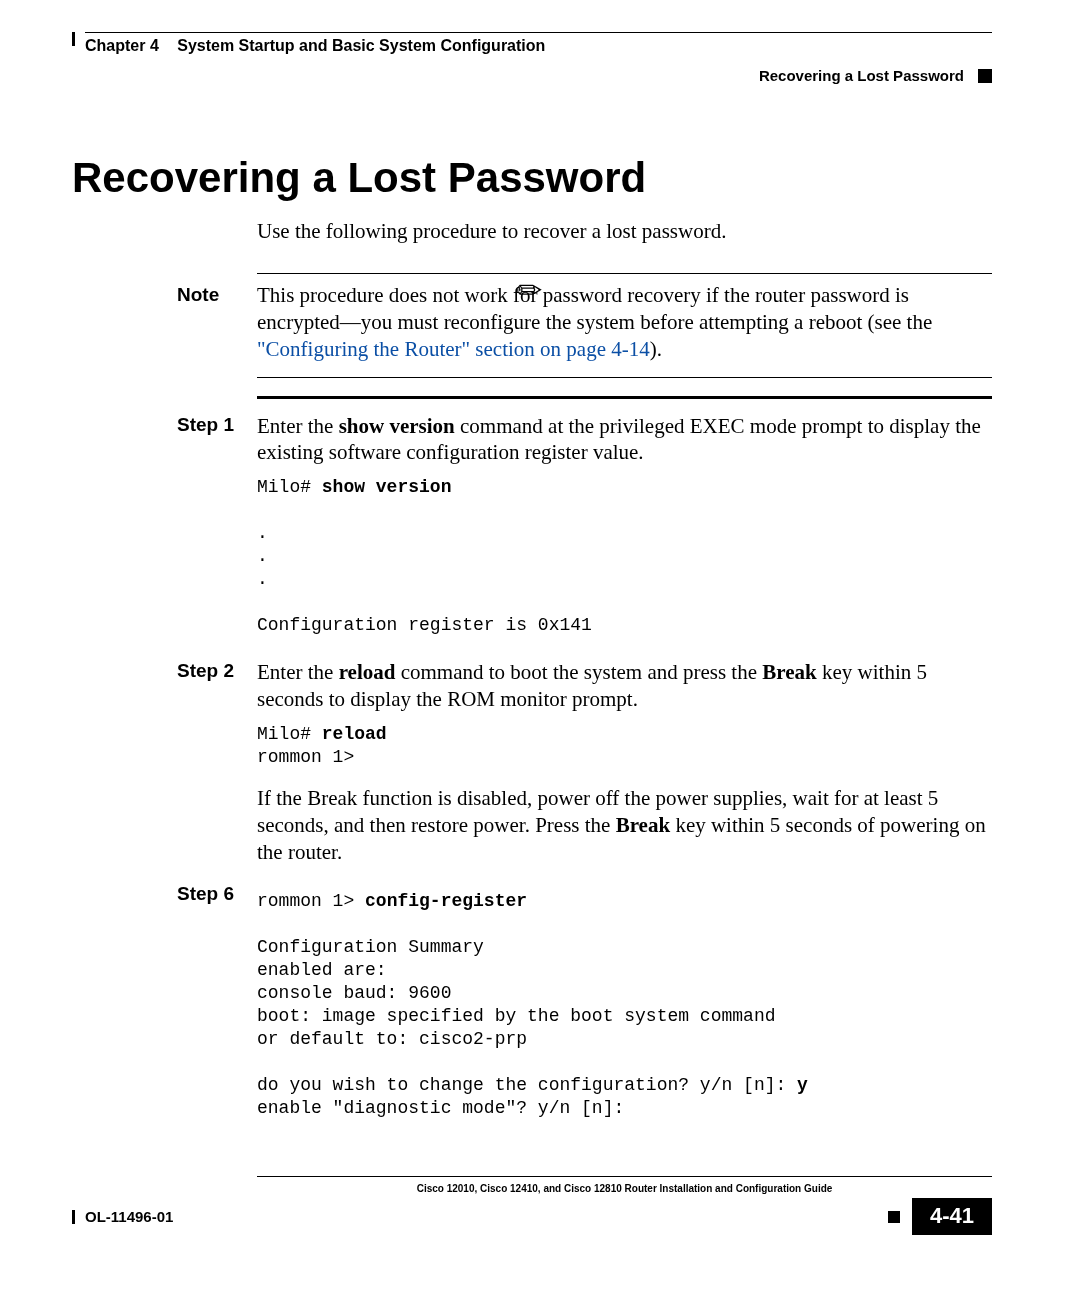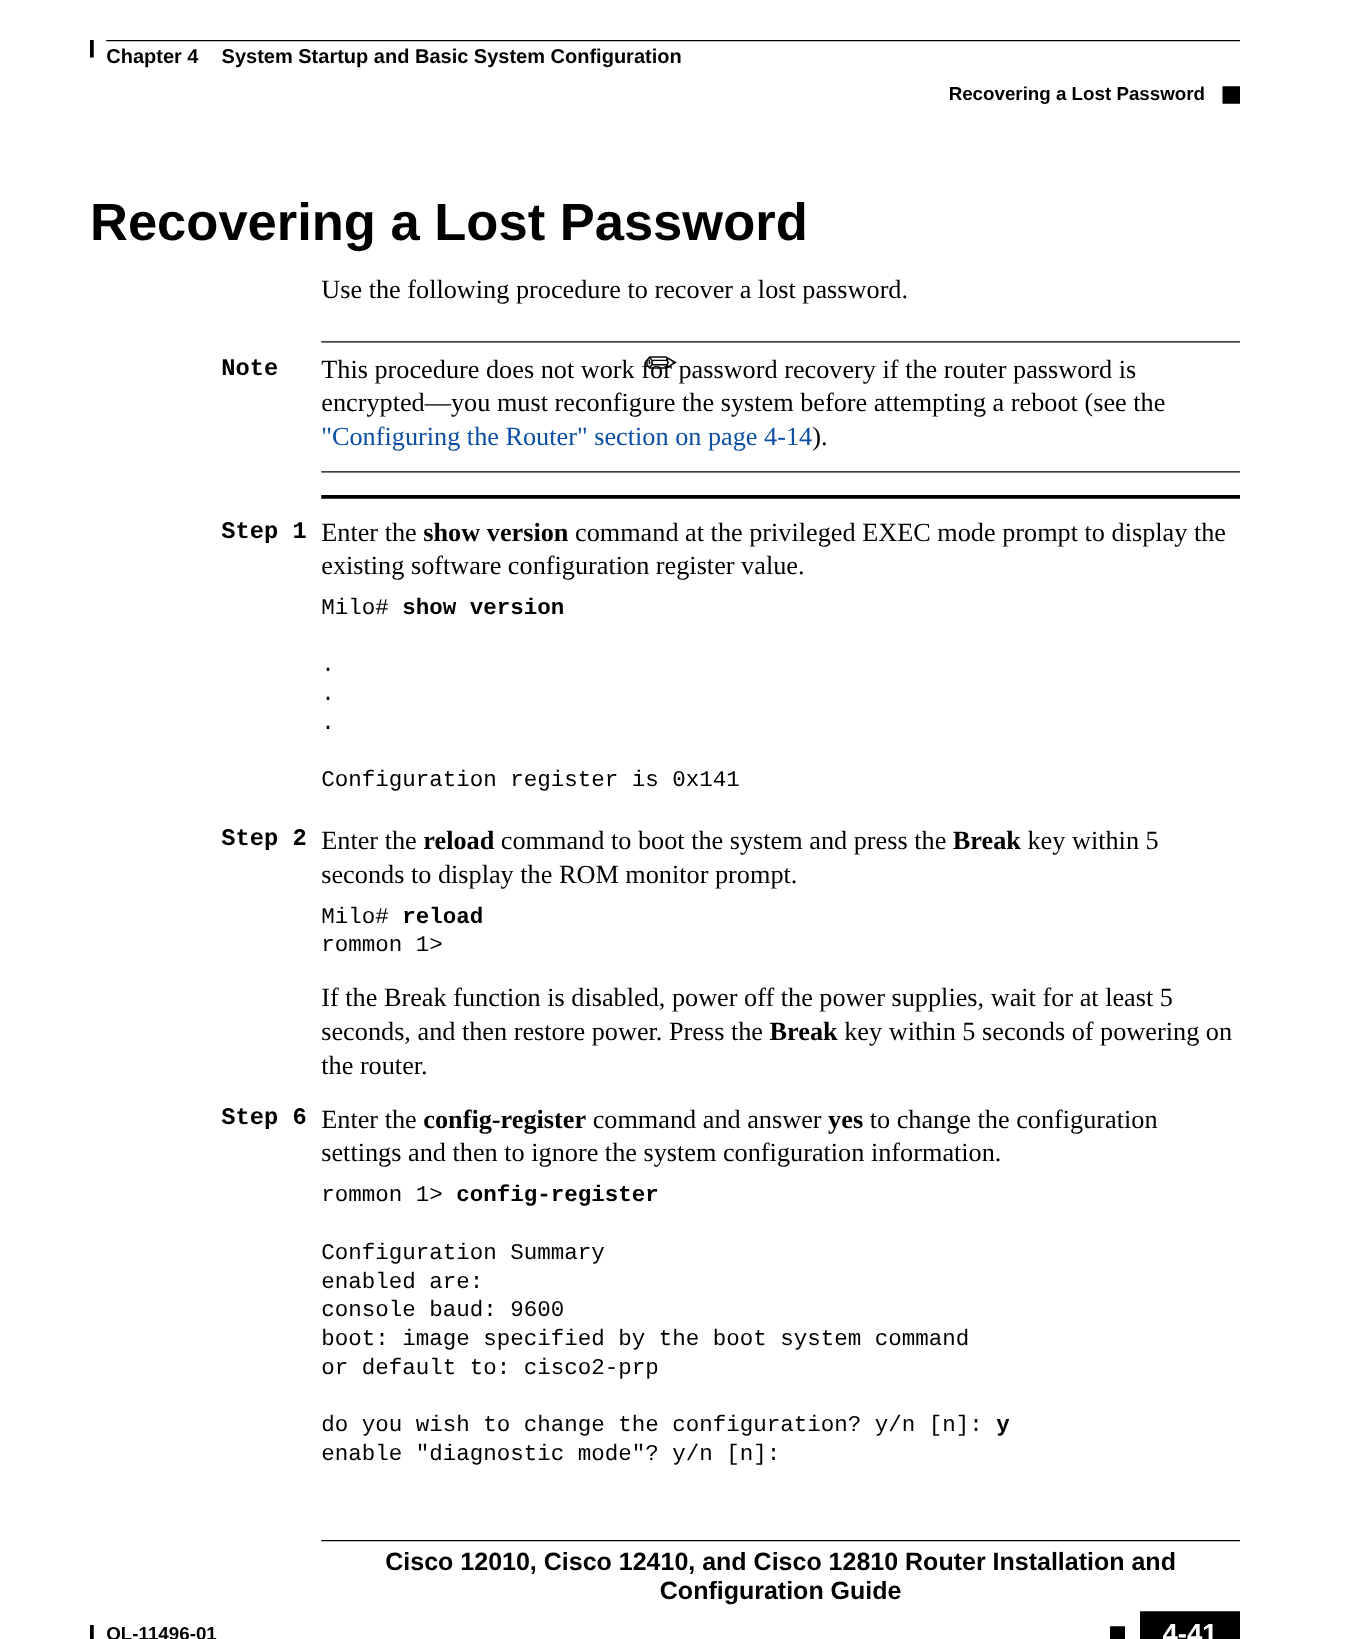--- a/index.html
+++ b/index.html
@@ -77,21 +77,21 @@
     border: none;
     border-top: 1.5px solid #000;
     margin: 0 0 8px 0;
   }
   .row {
     display: flex;
   }
   .step-label, .note-label {
     width: 80px;
     flex: 0 0 80px;
-    font-family: Liberation Mono, monospace;
+    font-family: Liberation Sans, sans-serif;
     font-weight: bold;
     font-size: 19px;
     padding-top: 2px;
     text-align: left;
     margin-left: -80px;
   }
   .step-label { padding-top: 1px; }
   .step-body {
     flex: 1;
     font-size: 21px;
@@ -115,21 +115,21 @@
     margin: 18px 0 14px 0;
   }
   .footer {
     margin-top: 40px;
   }
   .footer-line1 {
     border-top: 1.5px solid #000;
     padding-top: 6px;
     font-family: Arial, Helvetica, sans-serif;
     font-weight: bold;
-    font-size: 20px;
+    font-size: 10px;
     text-align: center;
     margin-left: 185px;
   }
   .footer-row {
     display: flex;
     align-items: center;
     justify-content: space-between;
     margin-top: 4px;
   }
   .footer-left {
@@ -227,23 +227,20 @@
 rommon 1&gt;</span></div>
         <p>
           <span>If the Break function is disabled, power off the power supplies, wait for at least 5 seconds, and then restore power. Press the </span><b>Break</b><span> key within 5 seconds of powering on the router.</span>
         </p>
       </div>
     </div>
 
     <div class="row" style="margin-top:6px;">
       <div class="step-label">Step 6</div>
       <div class="step-body">
-        <p>
-          <span>Enter the </span><b>config-register</b><span> command and answer </span><b>yes</b><span> to change the configuration settings and then to ignore the system configuration information.</span>
-        </p>
         <div class="mono"><span>rommon 1&gt; </span><span class="b">config-register</span><span>
 
 Configuration Summary
 enabled are:
 console baud: 9600
 boot: image specified by the boot system command
 or default to: cisco2-prp
 
 do you wish to change the configuration? y/n [n]: </span><span class="b">y</span><span>
 enable "diagnostic mode"? y/n [n]:</span></div>

